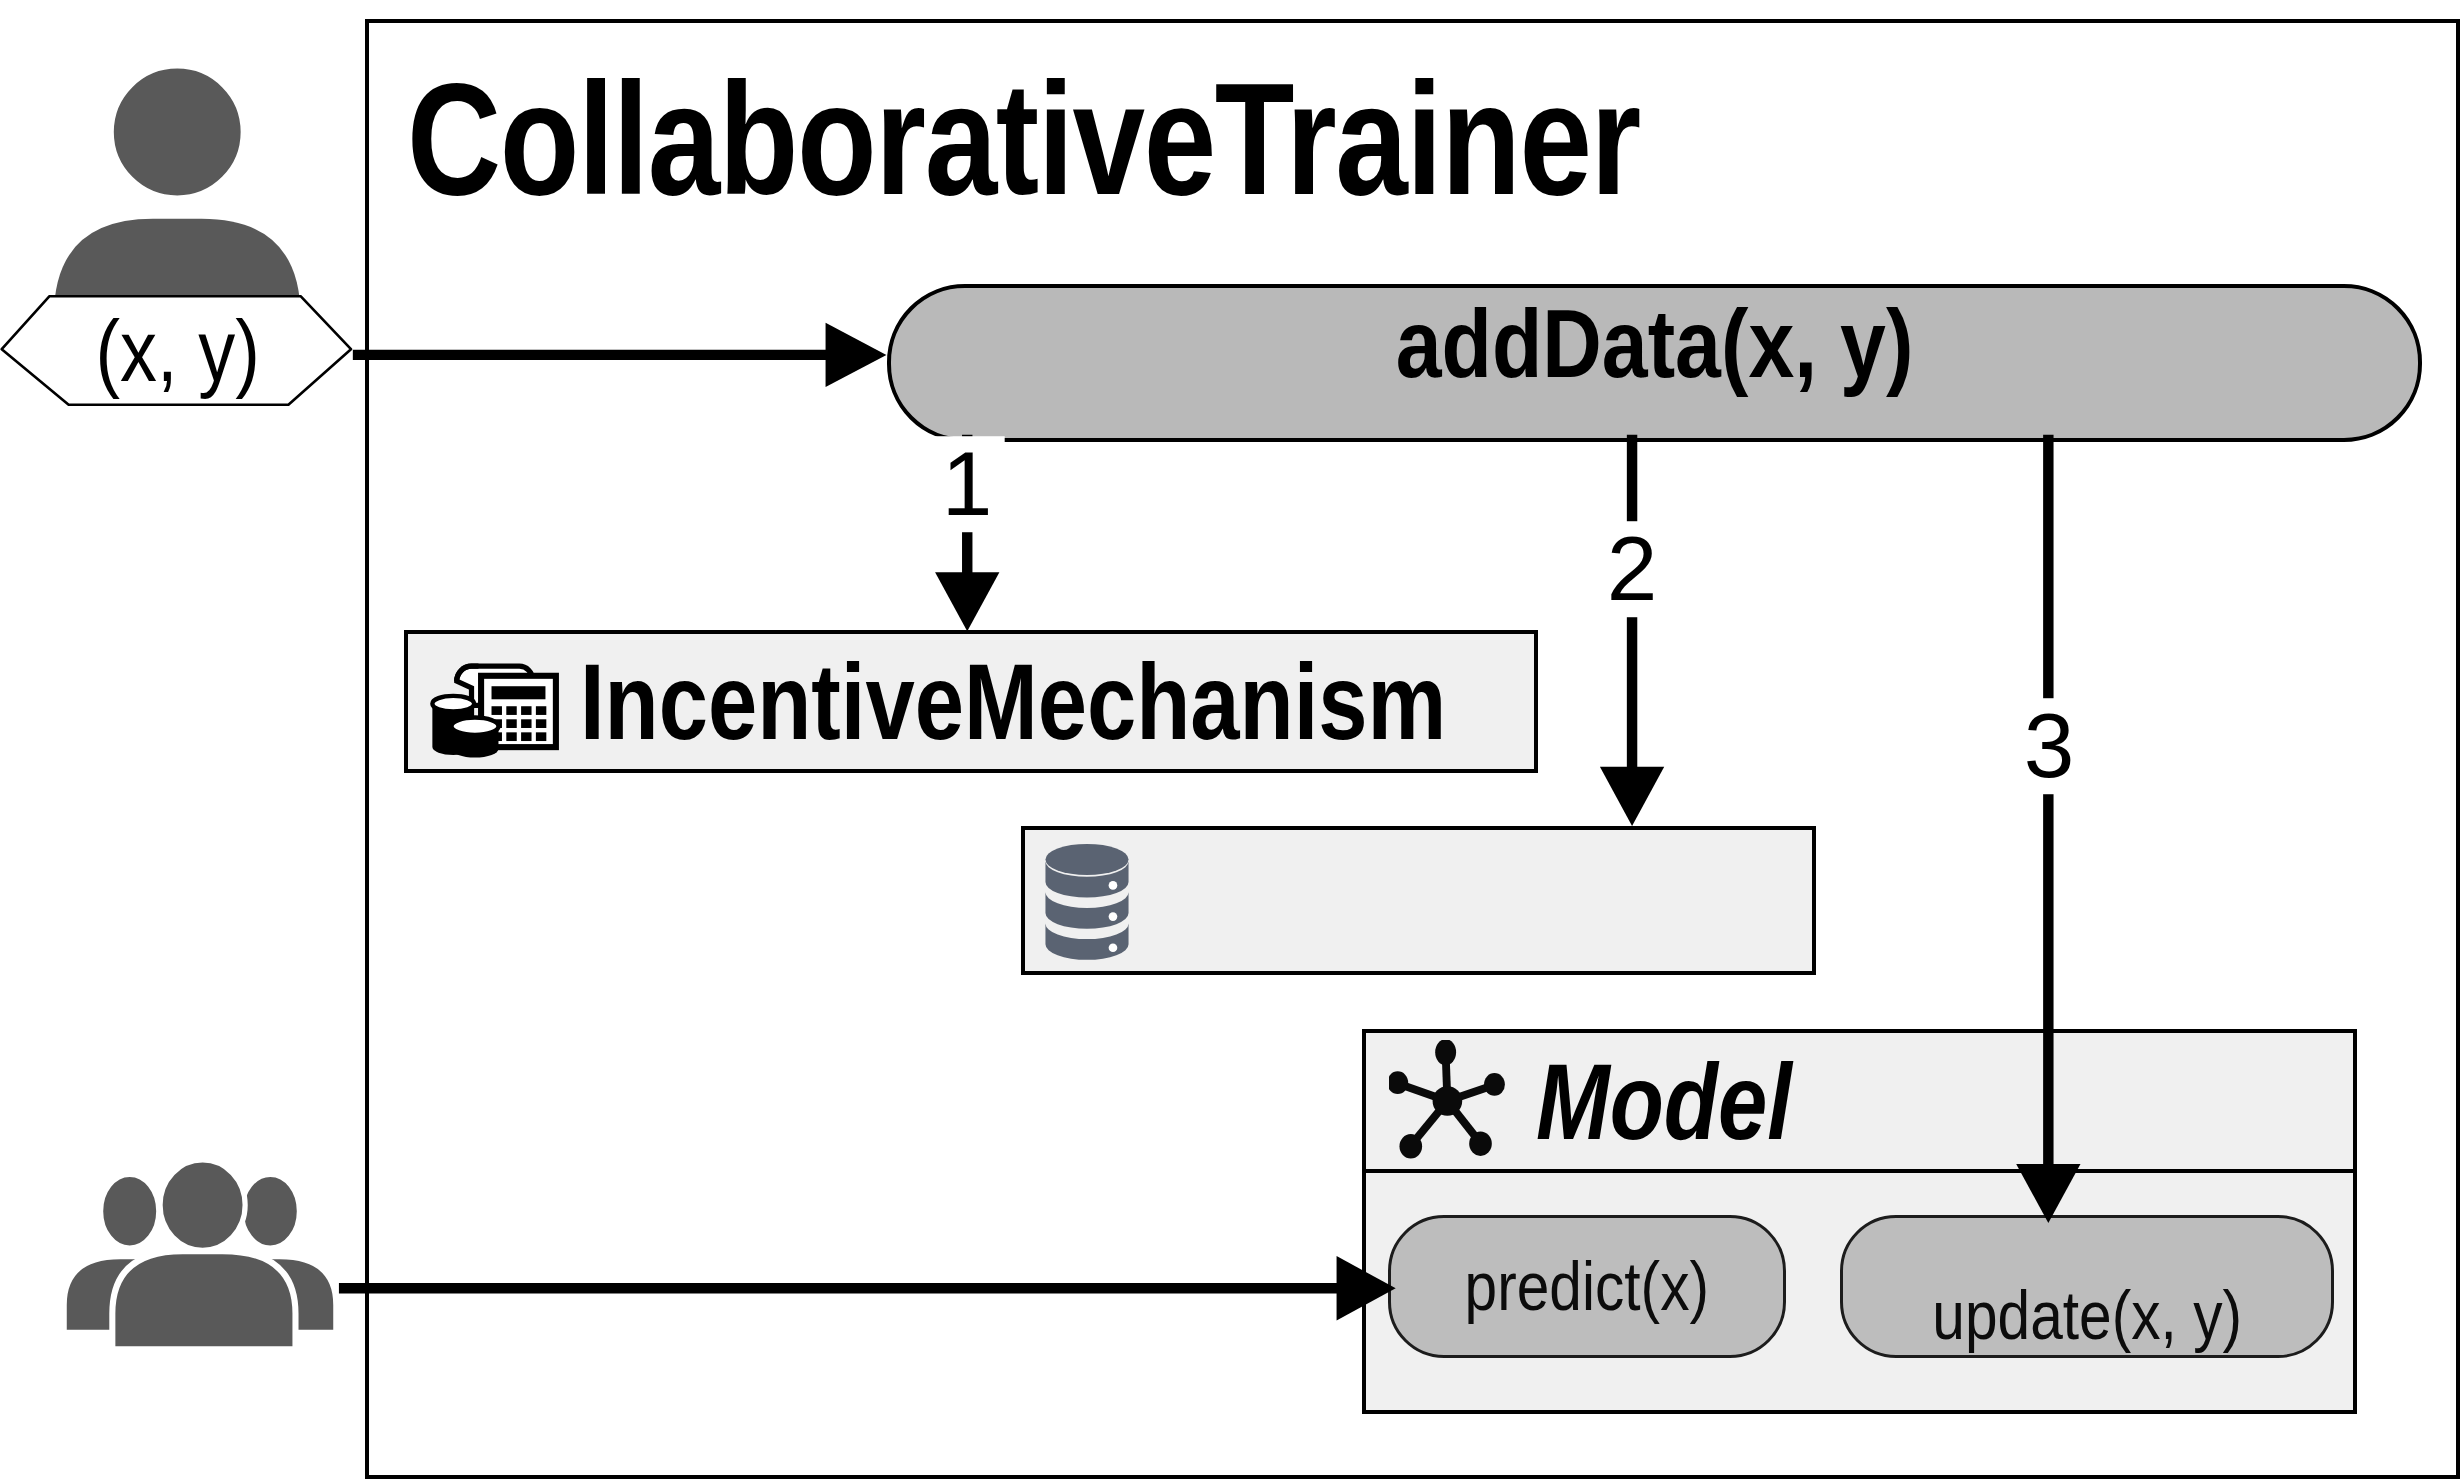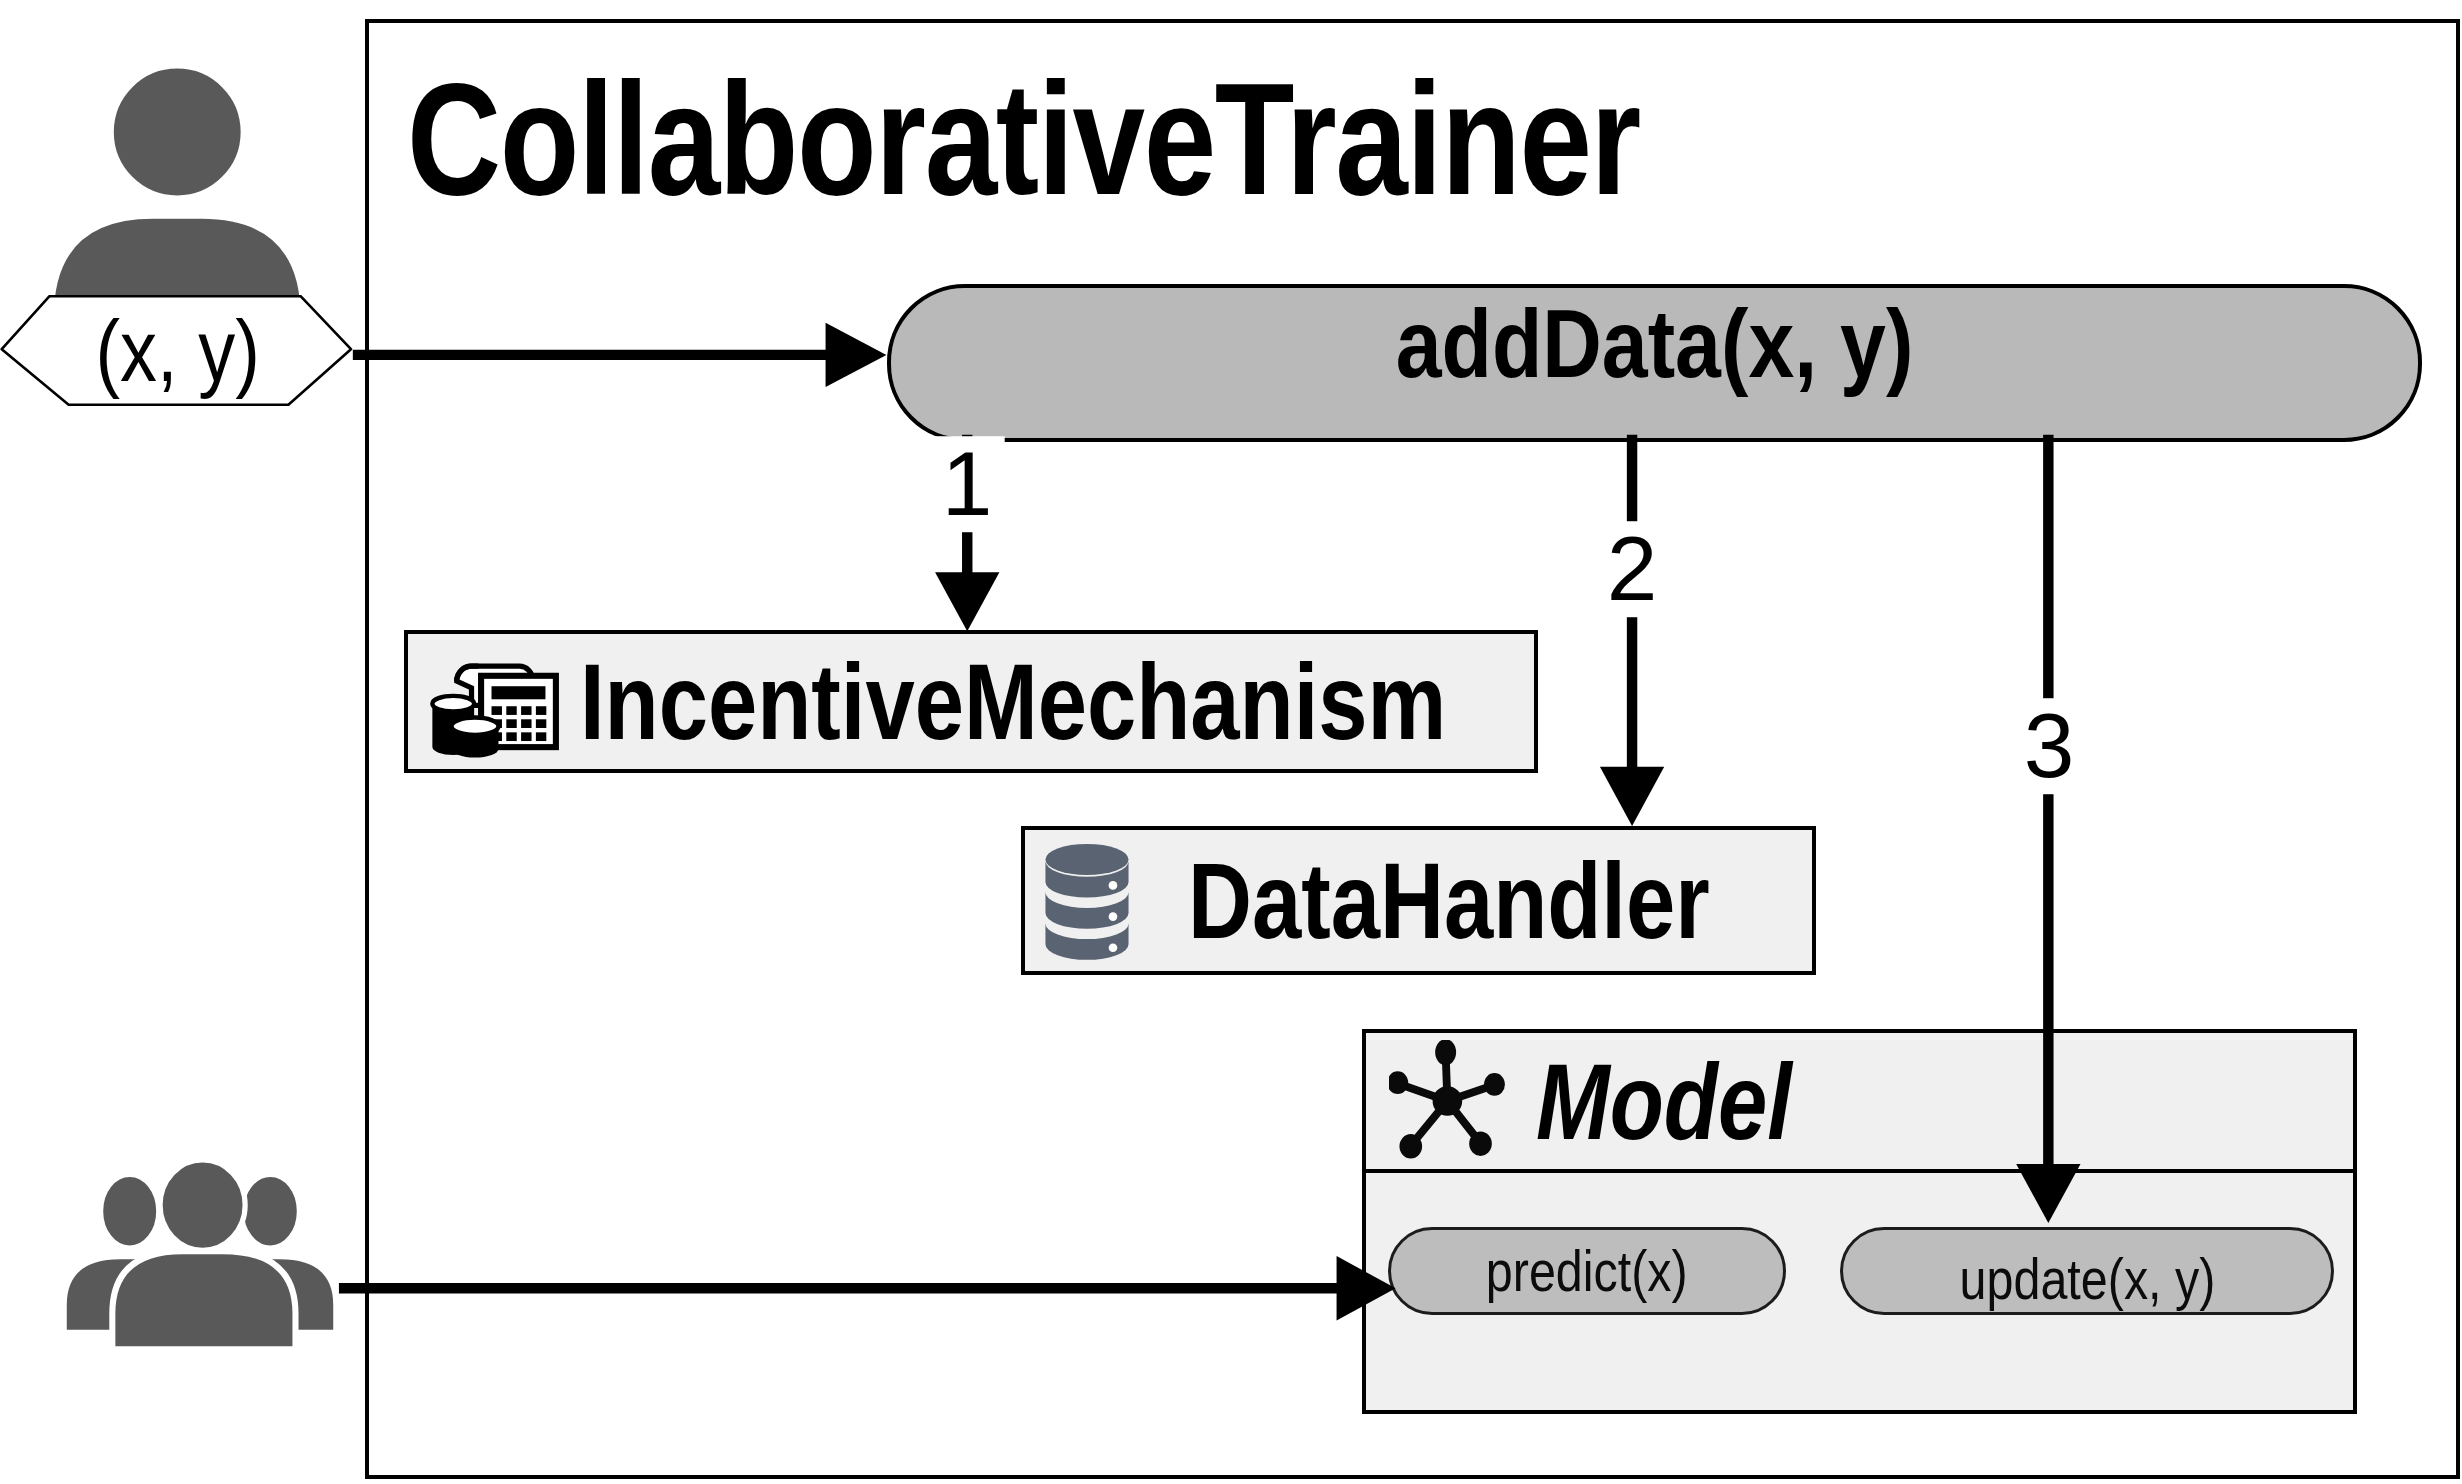--- a/index.html
+++ b/index.html
@@ -36,24 +36,24 @@
     font-weight:bold;font-size:108px;white-space:nowrap;
   }
   .box-incentive{left:404px;top:630px;width:1134px;height:143px;padding-left:14px;}
   .box-datahandler{left:1021px;top:826px;width:795px;height:149px;}
   .box-model{left:1362px;top:1029px;width:995px;height:385px;}
   .model-header{
     position:absolute;left:0;top:0;right:0;height:136px;
     border-bottom:4.3px solid #000;
   }
   .method-pill{
-    position:absolute;box-sizing:border-box;top:194px;height:88px;
+    position:absolute;box-sizing:border-box;top:182px;height:143px;
     background:var(--method-pill-fill,#bdbdbd);border:3.5px solid #1c1c1c;border-radius:56px;
     display:flex;align-items:center;justify-content:center;
-    font-size:57px;color:#0c0c0c;
+    font-size:69px;color:#0c0c0c;
   }
   .pill-predict{left:22px;width:398px;}
   .pill-update{left:474px;width:494px;align-items:flex-end;}
   
   .hex-label{
     left:13px;top:302px;width:330px;height:97px;z-index:12;
     display:flex;align-items:center;justify-content:center;font-size:87px;
   }
   
   .arrow-layer{left:0;top:0;width:2462px;height:1485px;z-index:50;pointer-events:none;}
@@ -126,23 +126,20 @@
         <path d="M4,24 a48,18 0 0 0 96,0 v24 a48,18 0 0 1 -96,0 z"></path>
         <path d="M4,60 a48,18 0 0 0 96,0 v24 a48,18 0 0 1 -96,0 z"></path>
         <path d="M4,96 a48,18 0 0 0 96,0 v24 a48,18 0 0 1 -96,0 z"></path>
       </g>
       <g fill="#fff">
         <circle cx="82" cy="52" r="5"></circle>
         <circle cx="82" cy="88" r="5"></circle>
         <circle cx="82" cy="124" r="5"></circle>
       </g>
     </svg>
-    <div class="comp-label" style="left:163px;">
-      <span class="cond-l">DataHandler</span>
-    </div>
   </div>
 
   <div class="abs comp-box box-model">
     <div class="model-header">
       <svg class="icon-svg" style="left:22.6px;top:7px;" width="122" height="122" viewBox="0 0 140 140">
         <g stroke="#0a0a0a" stroke-width="9">
           <line x1="67" y1="70" x2="65" y2="16"></line>
           <line x1="67" y1="70" x2="10" y2="50"></line>
           <line x1="67" y1="70" x2="120" y2="52"></line>
           <line x1="67" y1="70" x2="26" y2="120"></line>

